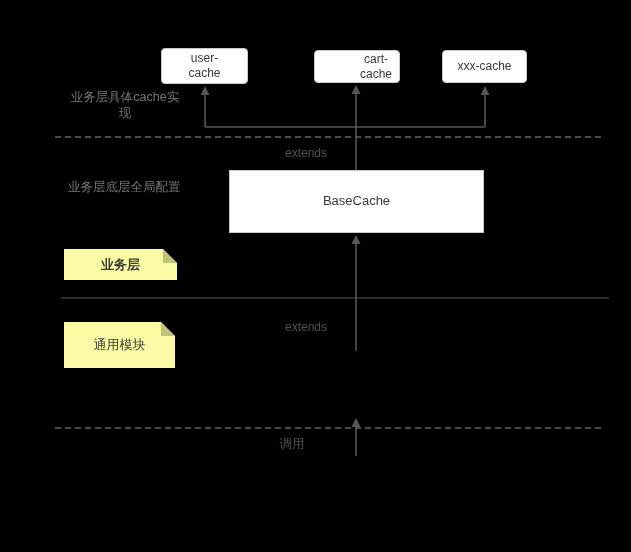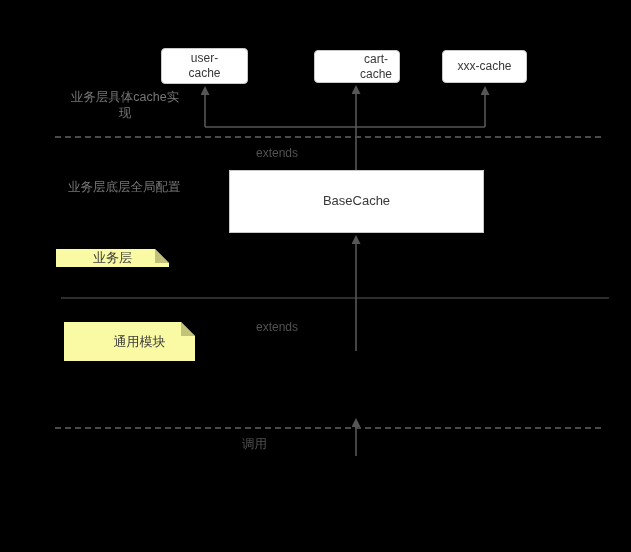--- a/index.html
+++ b/index.html
@@ -32,38 +32,38 @@
   #node-axios-cache{left:216px; top:351px; width:256px; height:63px;}
   #node-axios{left:216px; top:456px; width:256px; height:63px;}
   .caption{
     position:absolute; z-index:2; color:var(--caption-text);
     font-size:12.5px; line-height:1.3; white-space:pre-line; text-align:center;
   }
   #caption-impl{left:40px; top:89px; width:146px;}
   #caption-config{left:56px; top:179px; width:160px; text-align:left; white-space:nowrap;}
   .edge-label{
     position:absolute; z-index:2; color:var(--edge-label-text);
-    font-size:12px; text-align:left; white-space:nowrap;
+    font-size:12px; text-align:center; white-space:nowrap;
   }
   #label-extends-top{left:244px; top:146px; width:100px;}
   #label-extends-bottom{left:244px; top:320px; width:100px;}
   #label-call{left:230px; top:436px; width:100px; font-size:12.5px;}
   .note{
     position:absolute; z-index:2; background:var(--note-fill);
     clip-path:polygon(0 0, calc(100% - 14px) 0, 100% 14px, 100% 100%, 0 100%);
     display:flex; align-items:center; justify-content:center;
     color:var(--note-text); font-size:13px;
   }
   .note .fold{
     position:absolute; top:0; right:0; width:14px; height:14px;
     background:var(--note-fold);
     clip-path:polygon(0 0, 100% 100%, 0 100%);
   }
-  #note-business-layer{left:44px; top:249px; width:113px; height:18px;}
-  #note-common-module{left:52px; top:322px; width:111px; height:39px;padding-left:20px;}
+  #note-business-layer{left:52px; top:249px; width:113px; height:31px;font-weight:bold;}
+  #note-common-module{left:52px; top:322px; width:111px; height:46px;}
 </style>
 </head>
 <body>
 
 <div id="canvas">
 
   <svg id="edges" viewBox="0 0 631 552" xmlns="http://www.w3.org/2000/svg">
     <defs>
       <marker id="arrow" markerUnits="userSpaceOnUse" markerWidth="9" markerHeight="9" refX="7" refY="4.5" orient="auto">
         <path d="M0,0 L9,4.5 L0,9 Z" fill="#565656"></path>

